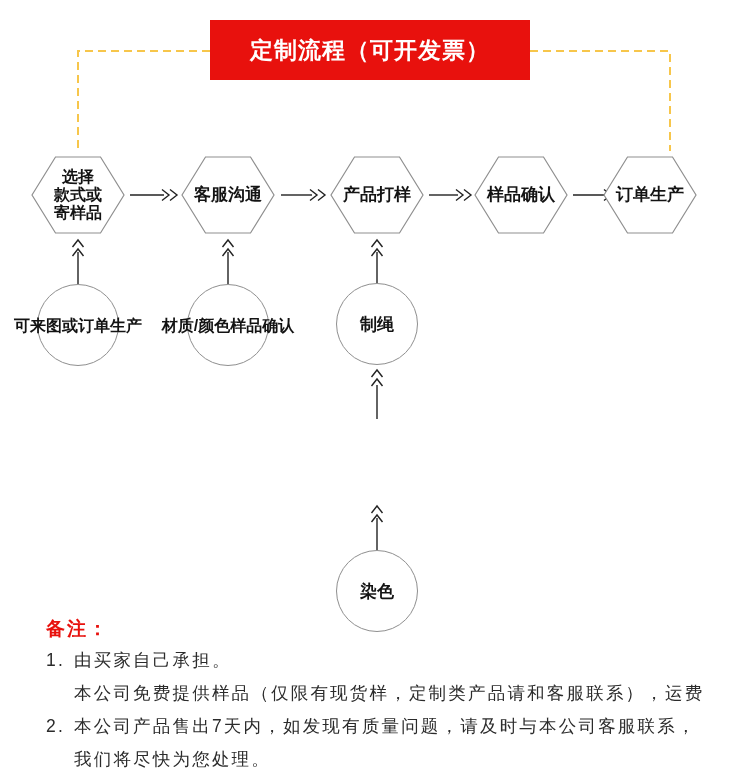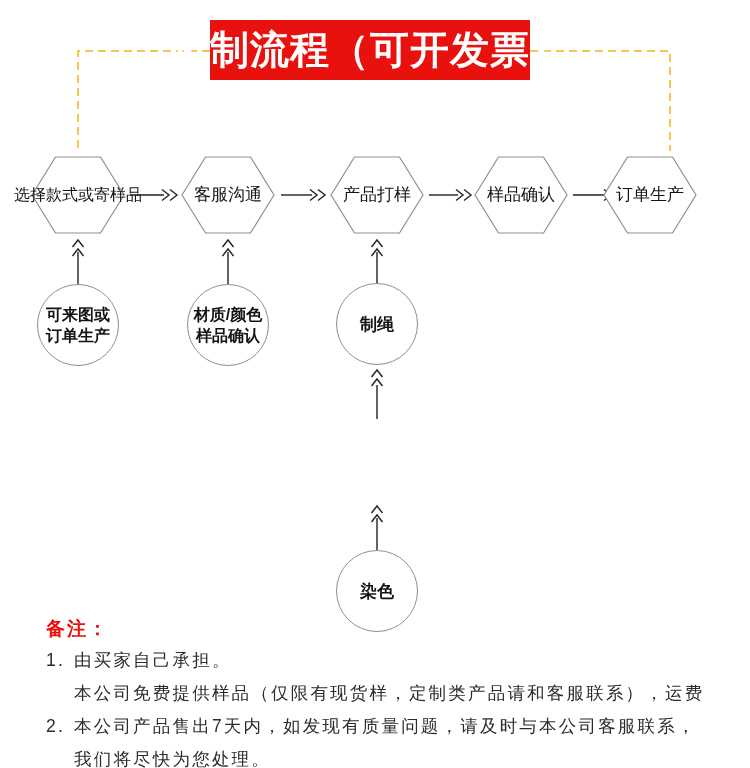--- a/index.html
+++ b/index.html
@@ -14,39 +14,39 @@
   }
   .connectors { position: absolute; left: 0; top: 0; }
 
   .banner {
     position: absolute;
     left: 210px; top: 20px;
     width: 320px; height: 60px;
     background: #e8110d;
     color: #ffffff;
     display: flex; align-items: center; justify-content: center;
-    font-size: 39px; font-weight: bold; letter-spacing: 1px;
+    font-size: 23px; font-weight: bold; letter-spacing: 1px;
     white-space: nowrap;
   }
 
   .hex { position: absolute; width: 94px; height: 78px; }
   .hex svg { position: absolute; left: 0; top: 0; width: 100%; height: 100%; }
   .hex .label {
     position: absolute; inset: 0;
-    display: flex; align-items: center; justify-content: center;
-    font-weight: normal; font-size: 16px; line-height: 18px;
+    display: flex; flex-direction: column; align-items: center; justify-content: center;
+    font-weight: bold; font-size: 16px; line-height: 18px;
     color: #131313; text-align: center; white-space: nowrap;
   }
   .hex.single .label { font-size: 17px; }
 
   .circle {
     position: absolute; width: 82px; height: 82px;
     border: 1px solid #8f8f8f; border-radius: 50%;
     background: #ffffff;
-    display: flex; flex-direction: column; align-items: center; justify-content: center;
+    display: flex; flex-direction: row; align-items: center; justify-content: center;
     font-weight: bold; font-size: 16px; line-height: 21px;
     color: #131313; text-align: left; white-space: nowrap;
   }
   .circle.single { font-size: 17px; }
 
   .notes { position: absolute; left: 46px; top: 616px; width: 694px; }
   .notes-heading {
     color: #e8110d; font-weight: bold; font-size: 19px;
     letter-spacing: 2px; margin-bottom: 2px;
   }

